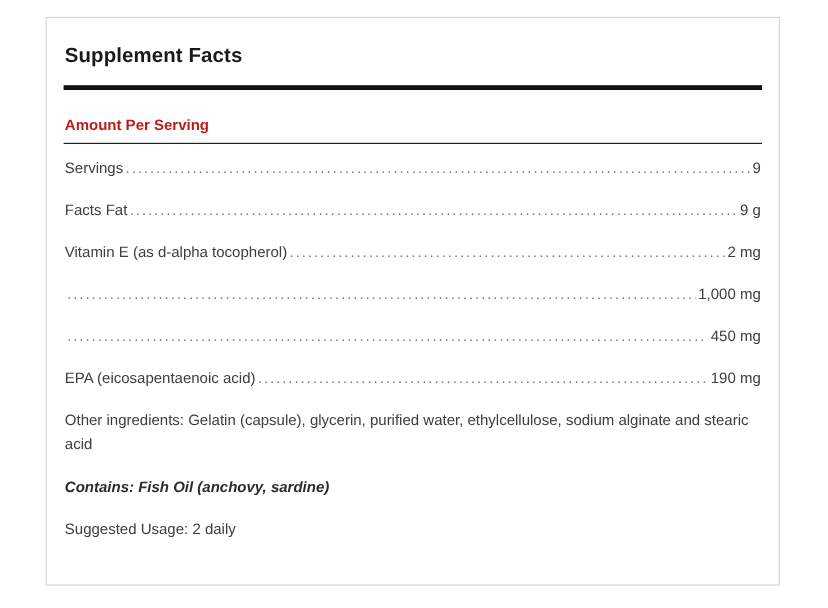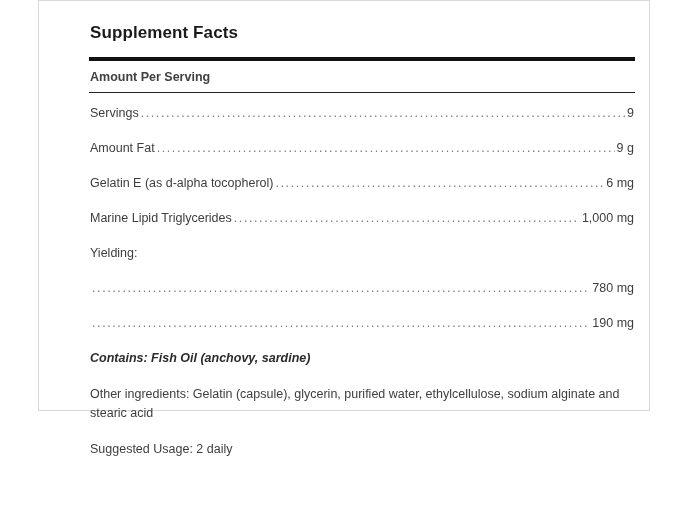--- a/index.html
+++ b/index.html
@@ -6,27 +6,26 @@
     margin: 0;
     padding: 0;
     background: #ffffff;
     width: 690px;
     height: 507px;
     font-family: "Liberation Sans", sans-serif;
   }
   #panel {
     position: absolute;
     left: 38px;
-    top: 0;
+    top: 14px;
     width: 612px;
-    height: 411px;
+    height: 474px;
     border: 1px solid #d8d8d8;
     box-sizing: border-box;
     background: #ffffff;
-    padding-left: 36px;
   }
   .inner {
     padding: 22px 14px 0 14px;
   }
   .title {
     font-size: 17px;
     font-weight: bold;
     color: #1a1a1a;
     letter-spacing: 0.1px;
     margin: 0 0 14px 0;
@@ -36,22 +35,23 @@
     border-top: 4px solid #111111;
     margin: 0 0 0 0;
   }
   .rule-thin {
     border-top: 1px solid #222222;
     margin: 0;
   }
   .subhead {
     font-size: 12.5px;
     font-weight: bold;
-    color: #404040;
+    color: #b91c1c;
     padding: 9px 0 8px 1px;
+    margin-top: 13px;
   }
   .rows {
     padding-top: 2px;
   }
   .row {
     display: flex;
     align-items: baseline;
     font-size: 12.5px;
     color: #3d3d3d;
     padding: 8.5px 1px 8.5px 1px;
@@ -105,50 +105,49 @@
     <div class="rows">
 
 
       <div class="row">
         <span class="label">Servings</span>
         <span class="dots">...........................................................................................................................................................................</span>
         <span class="value">9</span>
       </div>
 
       <div class="row">
-        <span class="label">Amount Fat</span>
+        <span class="label">Facts Fat</span>
         <span class="dots">...........................................................................................................................................................................</span>
         <span class="value">9 g</span>
       </div>
 
       <div class="row">
-        <span class="label">Gelatin E (as d-alpha tocopherol)</span>
+        <span class="label">Vitamin E (as d-alpha tocopherol)</span>
         <span class="dots">...........................................................................................................................................................................</span>
-        <span class="value">6 mg</span>
+        <span class="value">2 mg</span>
       </div>
 
       <div class="row">
-        <span class="label">Marine Lipid Triglycerides</span>
         <span class="dots">...........................................................................................................................................................................</span>
         <span class="value">1,000 mg</span>
       </div>
 
-      <div class="row plain">Yielding:</div>
 
       <div class="row">
         <span class="dots">...........................................................................................................................................................................</span>
-        <span class="value">780 mg</span>
+        <span class="value">450 mg</span>
       </div>
 
       <div class="row">
+        <span class="label">EPA (eicosapentaenoic acid)</span>
         <span class="dots">...........................................................................................................................................................................</span>
         <span class="value">190 mg</span>
       </div>
 
+      <div class="row wrap">Other ingredients: Gelatin (capsule), glycerin, purified water, ethylcellulose, sodium alginate and stearic acid</div>
+
       <div class="row contains">Contains: Fish Oil (anchovy, sardine)</div>
-
-      <div class="row wrap">Other ingredients: Gelatin (capsule), glycerin, purified water, ethylcellulose, sodium alginate and stearic acid</div>
 
       <div class="row plain">Suggested Usage: 2 daily</div>
 
     </div>
   </div>
 </div>
 
 </body></html>

